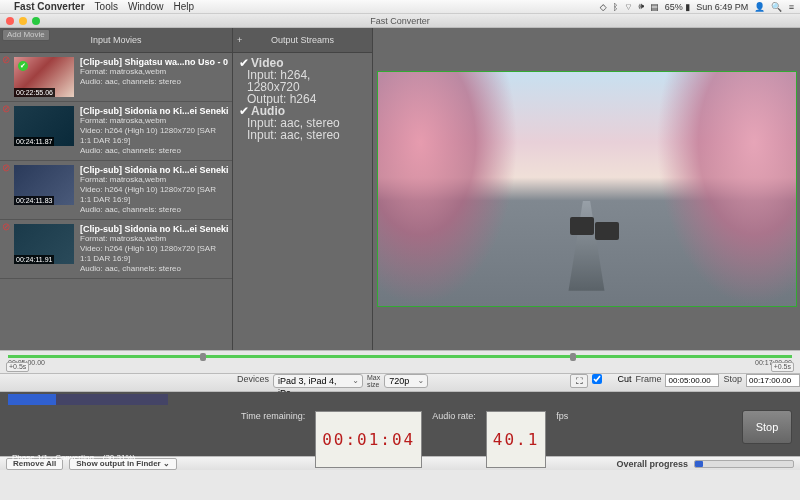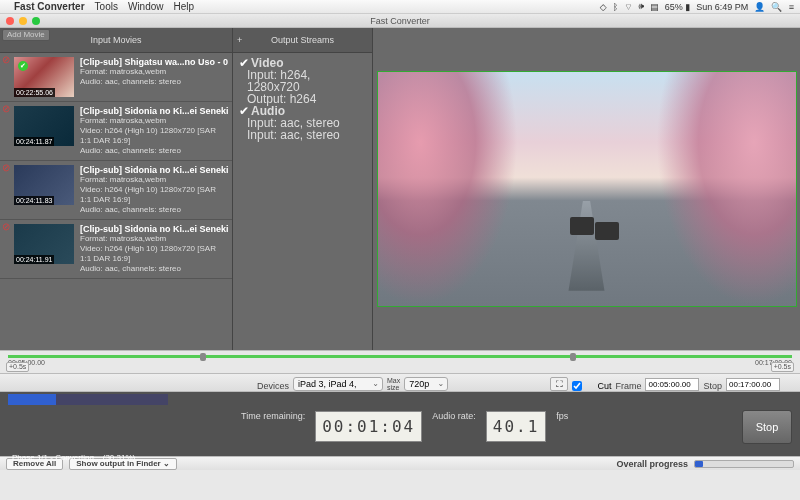--- a/index.html
+++ b/index.html
@@ -62,34 +62,34 @@
 .timeline { height: 24px; background: #e8e8e8; border-top: 1px solid #bbb; border-bottom: 1px solid #bbb; position: relative; font-size: 7px; color: #555; }
 .timeline .track { position:absolute; top:4px; left:8px; right:8px; height:3px; background:#5c5; }
 .timeline .lbl-l { position:absolute; left:8px; top:8px; }
 .timeline .lbl-r { position:absolute; right:8px; top:8px; }
 .timeline .pill { position:absolute; bottom:1px; height:10px; background:#f0f0f0; border:1px solid #aaa; border-radius:2px; font-size:7px; padding:0 2px; line-height:8px; }
 .timeline .pill.pl { left:6px; }
 .timeline .pill.pr { right:6px; }
 .timeline .handle { position:absolute; top:2px; width:6px; height:8px; background:#888; border-radius:2px; }
 
 
-.controls { height: 18px; background: linear-gradient(#eee,#ddd); border-bottom:1px solid #bbb; display:flex; align-items:flex-end; padding:0 20px; font-size:9px; gap:4px; }
+.controls { height: 18px; background: linear-gradient(#eee,#ddd); border-bottom:1px solid #bbb; display:flex; align-items:flex-start; padding:0 0; font-size:9px; gap:4px; }
 .controls .lbl { color:#444; }
 .controls select, .controls .sel { height:14px; font-size:9px; background:#f4f4f4; border:1px solid #aaa; border-radius:3px; padding:0 14px 0 4px; position:relative; line-height:12px; }
 .controls .sel::after { content:"⌄"; position:absolute; right:3px; top:0; font-size:8px; color:#666; }
 .controls .spacer { flex:1; }
 .controls .icon-btn { width:18px; height:14px; background:#f0f0f0; border:1px solid #aaa; border-radius:2px; text-align:center; line-height:12px; font-size:9px; }
 .controls input[type=text] { width:54px; height:13px; font-size:8px; border:1px solid #aaa; padding:0 2px; }
 .controls .chk { display:flex; align-items:center; gap:15px; }
 
 
 .progress { height: 64px; background: #525252; color:#ddd; padding: 2px 8px 4px 8px; font-size:9px; position:relative; }
 .phase-bar { height:11px; background:linear-gradient(to right,#3060d0 0%,#3060d0 30%,#446 30%,#446 100%); color:#fff; font-size:8px; line-height:11px; padding-left:4px; margin-bottom:6px; width: 160px; }
 .prog-row { display:flex; gap:10px; }
-.digital { background:#f0f0ea; color:#404040; font-family: monospace; font-size:16px; padding:5px 6px; border:1px solid #888; letter-spacing:2px; }
+.digital { background:#f0f0ea; color:#b91c1c; font-family: monospace; font-size:16px; padding:18px 6px; border:1px solid #888; letter-spacing:2px; }
 .stop-btn { position:absolute; right:8px; top:18px; width:50px; height:34px; background:linear-gradient(#888,#666); color:#fff; border:1px solid #444; border-radius:3px; font-size:11px; }
 
 
 .bottombar { height: 14px; background: linear-gradient(#f4f4f4,#e0e0e0); border-top:1px solid #bbb; display:flex; align-items:center; padding:0 6px; font-size:9px; color:#444; gap:6px;font-weight:bold; }
 .bottombar .btn { height:12px; background:#f8f8f8; border:1px solid #aaa; border-radius:2px; padding:0 6px; line-height:10px; font-size:8px; }
 .bottombar .spacer { flex:1; }
 .overall-bar { width:100px; height:8px; background:#ddd; border:1px solid #aaa; border-radius:2px; position:relative; }
 .overall-bar .fill { position:absolute; left:0; top:0; bottom:0; width:8%; background:#3060d0; border-radius:1px; }
 </style>
 </head>

